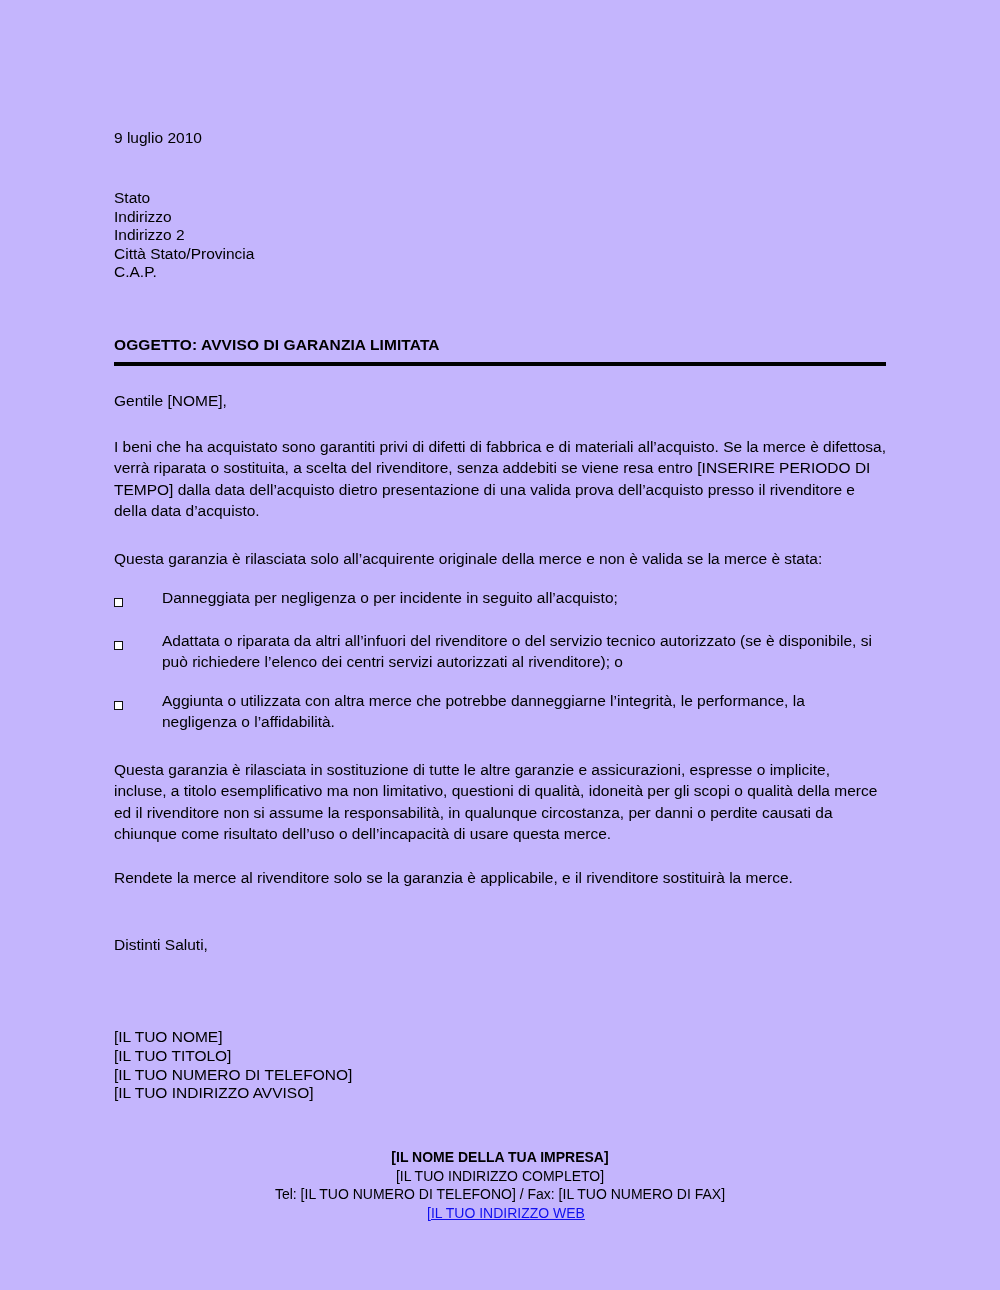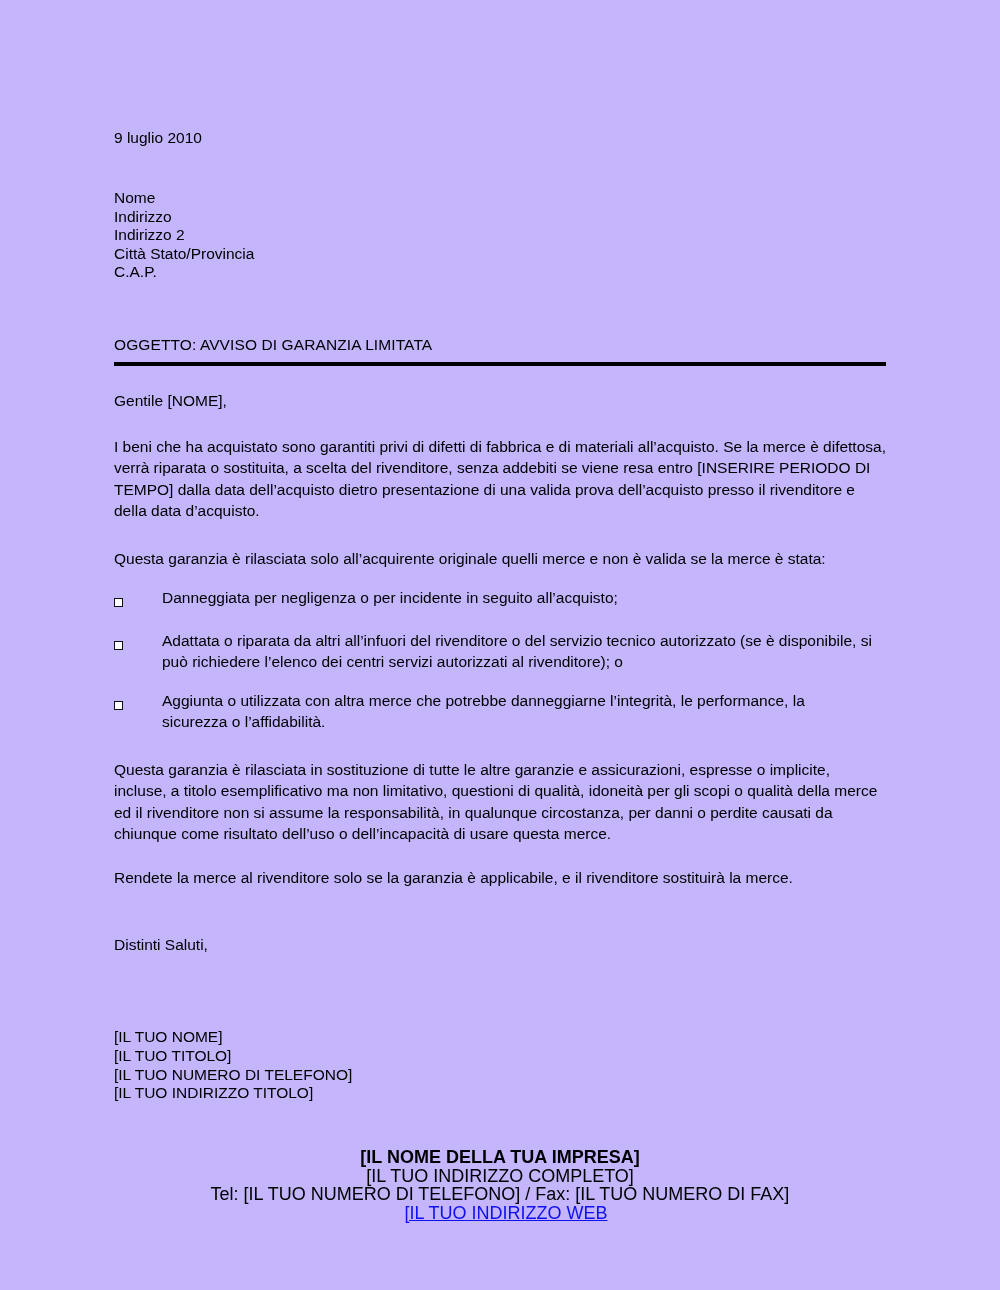--- a/index.html
+++ b/index.html
@@ -40,21 +40,21 @@
   .recipient-block {
     margin-top: 42px;
     font-size: 15.5px;
     line-height: 18.6px;
   }
   .recipient-block div { white-space: pre; }
 
   .subject-heading {
     margin-top: 53px;
     font-size: 15.5px;
-    font-weight: normal;
+    font-weight: bold;
     line-height: 19px;
     letter-spacing: 0.1px;
   }
 
   .rule {
     margin-top: 8px;
     width: 772px;
     height: 4px;
     background: #000000;
   }
@@ -118,21 +118,21 @@
     line-height: 18.6px;
   }
   .signature-block div { white-space: pre; }
 
   .footer {
     position: absolute;
     left: 0;
     top: 1148px;
     width: 1000px;
     text-align: center;
-    font-size: 18px;
+    font-size: 14px;
     line-height: 18.6px;
   }
   .footer .company {
     font-weight: bold;
   }
   .footer .weblink {
     color: #1010EE;
     text-decoration: underline;
     margin-left: 12px;
   }
@@ -140,68 +140,68 @@
 </head>
 <body>
 
 <div class="page">
 
   <div class="content">
 
     <div class="date-line">9 luglio 2010</div>
 
     <div class="recipient-block">
-      <div>Nome</div>
+      <div>Stato</div>
       <div>Indirizzo</div>
       <div>Indirizzo 2</div>
       <div>Città Stato/Provincia</div>
       <div>C.A.P.</div>
     </div>
 
     <div class="subject-heading">OGGETTO: AVVISO DI GARANZIA LIMITATA</div>
 
     <div class="rule"></div>
 
     <div class="greeting">Gentile [NOME],</div>
 
     <div class="para">I beni che ha acquistato sono garantiti privi di difetti di fabbrica e di materiali all’acquisto. Se la merce è difettosa, verrà riparata o sostituita, a scelta del rivenditore, senza addebiti se viene resa entro [INSERIRE PERIODO DI TEMPO] dalla data dell’acquisto dietro presentazione di una valida prova dell’acquisto presso il rivenditore e della data d’acquisto.</div>
 
-    <div class="para">Questa garanzia è rilasciata solo all’acquirente originale quelli merce e non è valida se la merce è stata:</div>
+    <div class="para">Questa garanzia è rilasciata solo all’acquirente originale della merce e non è valida se la merce è stata:</div>
 
     <div class="bullet-list">
 
       <div class="bullet-row">
         <span class="bullet-marker"><span class="bullet-square"></span></span>
         <span class="bullet-text">Danneggiata per negligenza o per incidente in seguito all’acquisto;</span>
       </div>
 
 
       <div class="bullet-row">
         <span class="bullet-marker"><span class="bullet-square"></span></span>
         <span class="bullet-text">Adattata o riparata da altri all’infuori del rivenditore o del servizio tecnico autorizzato (se è disponibile, si può richiedere l’elenco dei centri servizi autorizzati al rivenditore); o</span>
       </div>
 
       <div class="bullet-row">
         <span class="bullet-marker"><span class="bullet-square"></span></span>
-        <span class="bullet-text narrow">Aggiunta o utilizzata con altra merce che potrebbe danneggiarne l’integrità, le performance, la sicurezza o l’affidabilità.</span>
+        <span class="bullet-text narrow">Aggiunta o utilizzata con altra merce che potrebbe danneggiarne l’integrità, le performance, la negligenza o l’affidabilità.</span>
       </div>
 
     </div>
 
     <div class="para">Questa garanzia è rilasciata in sostituzione di tutte le altre garanzie e assicurazioni, espresse o implicite, incluse, a titolo esemplificativo ma non limitativo, questioni di qualità, idoneità per gli scopi o qualità della merce ed il rivenditore non si assume la responsabilità, in qualunque circostanza, per danni o perdite causati da chiunque come risultato dell’uso o dell’incapacità di usare questa merce.</div>
 
     <div class="para tight">Rendete la merce al rivenditore solo se la garanzia è applicabile, e il rivenditore sostituirà la merce.</div>
 
     <div class="closing">Distinti Saluti,</div>
 
     <div class="signature-block">
       <div>[IL TUO NOME]</div>
       <div>[IL TUO TITOLO]</div>
       <div>[IL TUO NUMERO DI TELEFONO]</div>
-      <div>[IL TUO INDIRIZZO TITOLO]</div>
+      <div>[IL TUO INDIRIZZO AVVISO]</div>
     </div>
 
   </div>
 
   <div class="footer">
     <div class="company">[IL NOME DELLA TUA IMPRESA]</div>
     <div>[IL TUO INDIRIZZO COMPLETO]</div>
     <div>Tel: [IL TUO NUMERO DI TELEFONO] / Fax: [IL TUO NUMERO DI FAX]</div>
     <div><a class="weblink" href="#">[IL TUO INDIRIZZO WEB</a></div>
   </div>

